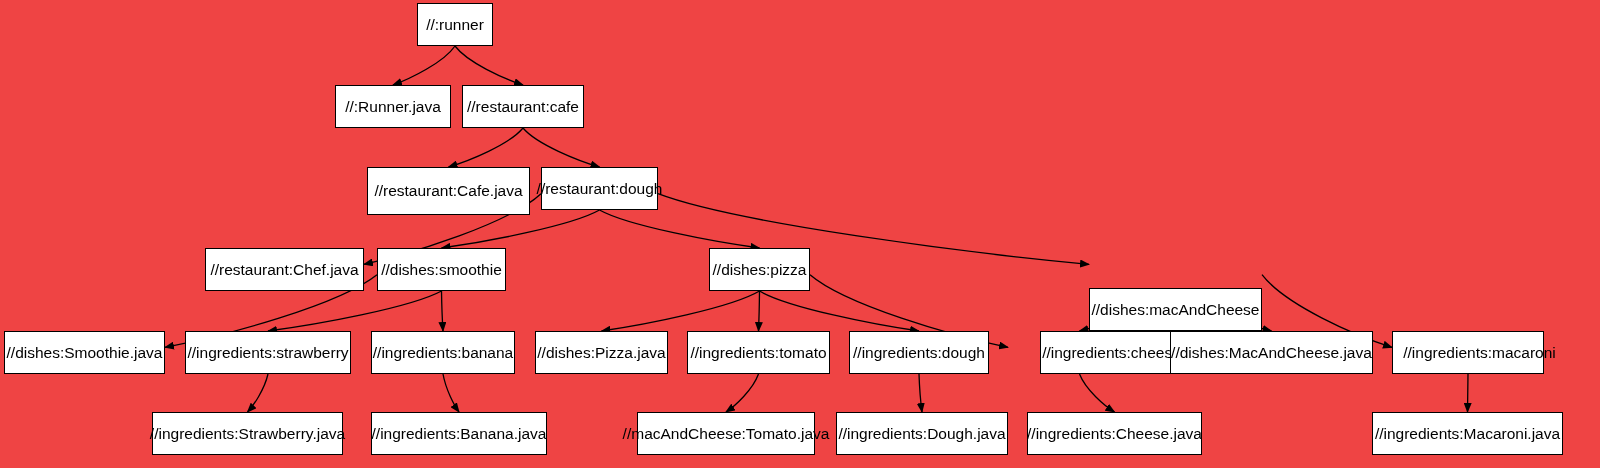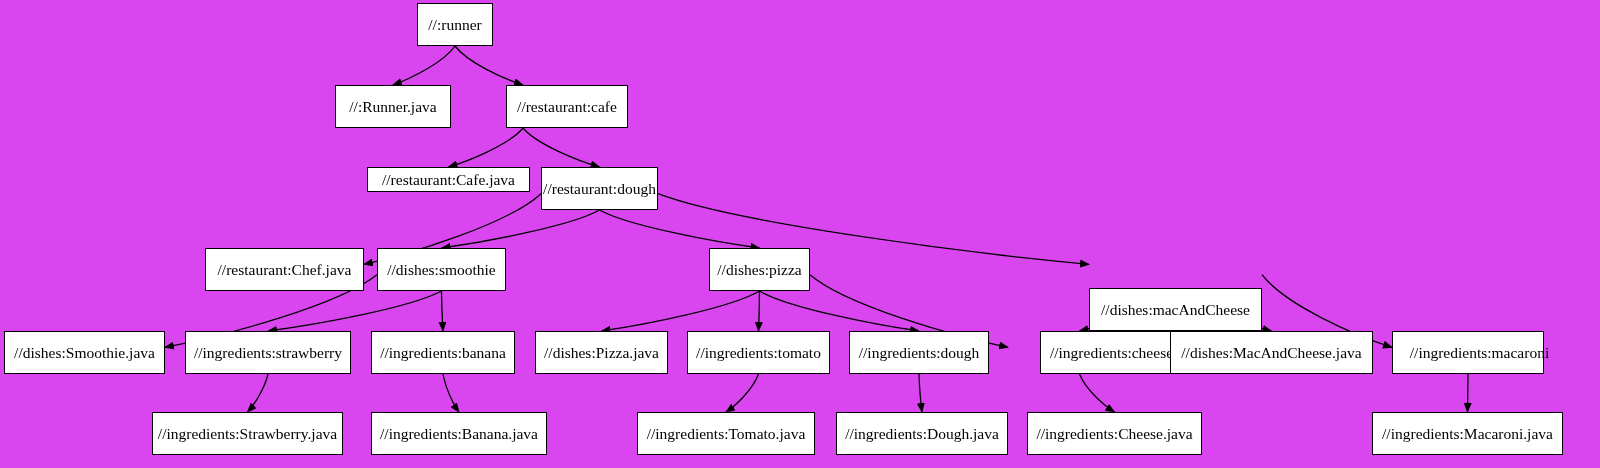--- a/index.html
+++ b/index.html
@@ -1,20 +1,20 @@
 <!DOCTYPE html>
 <html><head>
 <meta charset="utf-8">
 <style>
   html,body{margin:0;padding:0;background:#ffffff;}
   #canvas{
     position:relative;
     width:1600px;height:468px;
-    background:#d946ef;
-    font-family:Liberation Serif, serif;
+    background:#ef4444;
+    font-family:Liberation Sans, sans-serif;
     overflow:hidden;
   }
   #edges{position:absolute;left:0;top:0;width:1600px;height:468px;pointer-events:none;}
   .node{
     position:absolute;
     box-sizing:border-box;
     border:1px solid #000000;
     background:#ffffff;
     display:flex;align-items:center;justify-content:center;
     font-size:15.5px;
@@ -62,24 +62,24 @@
         <path d="M1468,374 C1467.91,389.96 1467.64,405.92 1467.5,412" marker-end="url(#arrow)"></path>
       </g>
   </svg>
   <div id="node-layer">
       <div class="node" style="left: 417px; top: 3px; width: 76px; height: 43px;">
         <span>//:runner</span>
       </div>
       <div class="node" style="left: 335px; top: 85px; width: 116px; height: 43px;">
         <span>//:Runner.java</span>
       </div>
-      <div class="node" style="left: 462px; top: 85px; width: 122px; height: 43px; margin-left: 44px;">
+      <div class="node" style="left: 462px; top: 85px; width: 122px; height: 43px;">
         <span>//restaurant:cafe</span>
       </div>
-      <div class="node" style="left: 367px; top: 167px; width: 163px; height: 25px;">
+      <div class="node" style="left: 367px; top: 167px; width: 163px; height: 48px;">
         <span>//restaurant:Cafe.java</span>
       </div>
       <div class="node" style="left: 541px; top: 167px; width: 117px; height: 43px;">
         <span>//restaurant:dough</span>
       </div>
       <div class="node" style="left: 205px; top: 248px; width: 159px; height: 43px;">
         <span>//restaurant:Chef.java</span>
       </div>
       <div class="node" style="left: 377px; top: 248px; width: 129px; height: 43px;">
         <span>//dishes:smoothie</span>
@@ -117,21 +117,21 @@
       <div class="node" style="left: 1392px; top: 331px; width: 152px; height: 43px; padding-left: 23px;">
         <span>//ingredients:macaroni</span>
       </div>
       <div class="node" style="left: 152px; top: 412px; width: 191px; height: 43px;">
         <span>//ingredients:Strawberry.java</span>
       </div>
       <div class="node" style="left: 371px; top: 412px; width: 176px; height: 43px;">
         <span>//ingredients:Banana.java</span>
       </div>
       <div class="node" style="left: 637px; top: 412px; width: 178px; height: 43px;">
-        <span>//ingredients:Tomato.java</span>
+        <span>//macAndCheese:Tomato.java</span>
       </div>
       <div class="node" style="left: 836px; top: 412px; width: 172px; height: 43px;">
         <span>//ingredients:Dough.java</span>
       </div>
       <div class="node" style="left: 1027px; top: 412px; width: 175px; height: 43px;">
         <span>//ingredients:Cheese.java</span>
       </div>
       <div class="node" style="left: 1372px; top: 412px; width: 191px; height: 43px; align-items: center;">
         <span>//ingredients:Macaroni.java</span>
       </div>

